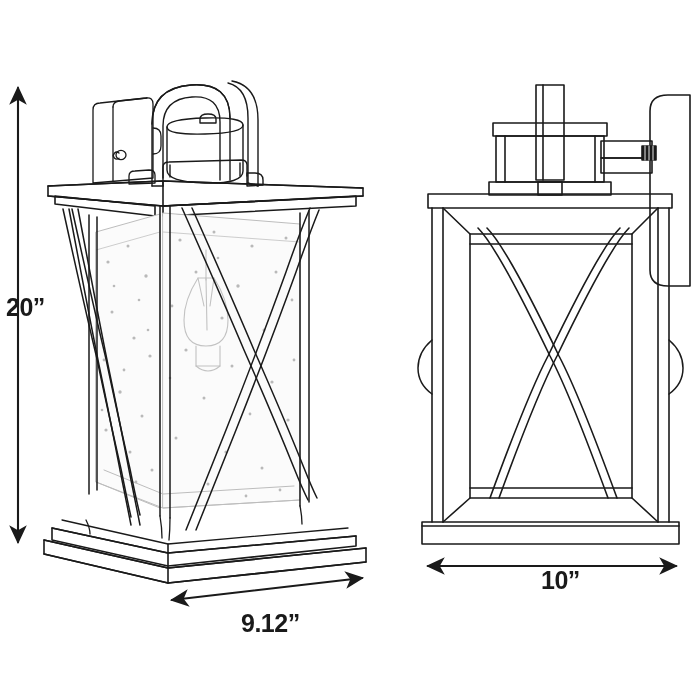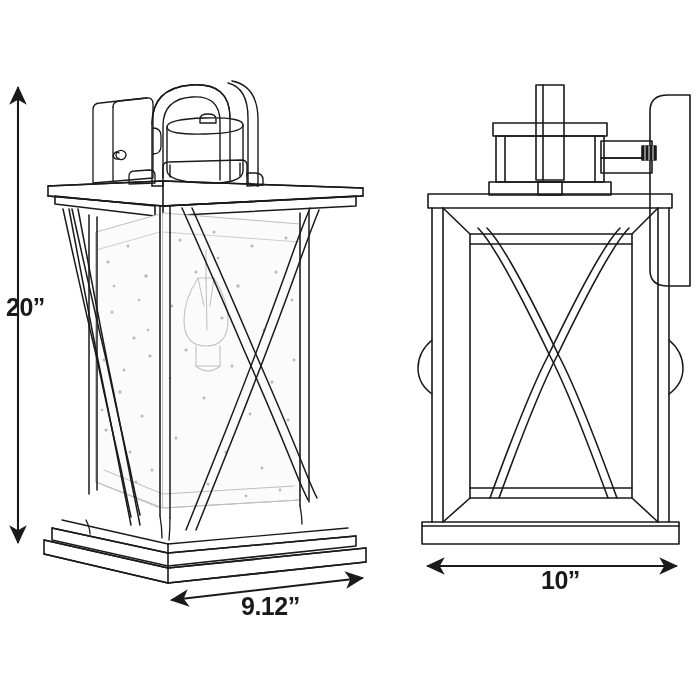--- a/index.html
+++ b/index.html
@@ -14,21 +14,21 @@
   #drawing{position:absolute;left:0;top:0;width:700px;height:700px;}
   .dim-label{
     position:absolute;
     font-family:"Liberation Sans", sans-serif;
     font-weight:700;
     color:#1a1a1a;
     white-space:nowrap;
     letter-spacing:-0.5px;
   }
   #lbl-height{left:6px;top:293px;font-size:25px;}
-  #lbl-width{left:241px;top:592px;font-size:25px;}
+  #lbl-width{left:241px;top:609px;font-size:25px;}
   #lbl-depth{left:541px;top:566px;font-size:25px;}
 </style>
 </head>
 <body>
 
 <div id="stage">
 
   <svg id="drawing" viewBox="0 0 700 700" xmlns="http://www.w3.org/2000/svg">
 
     <defs>

